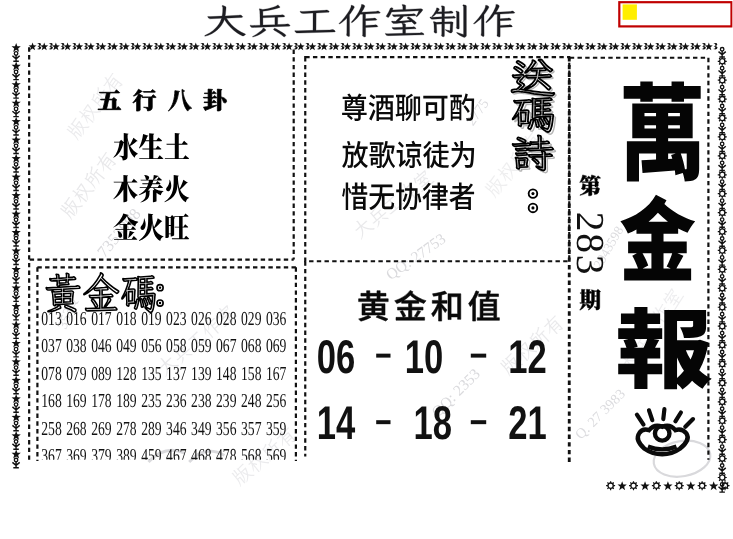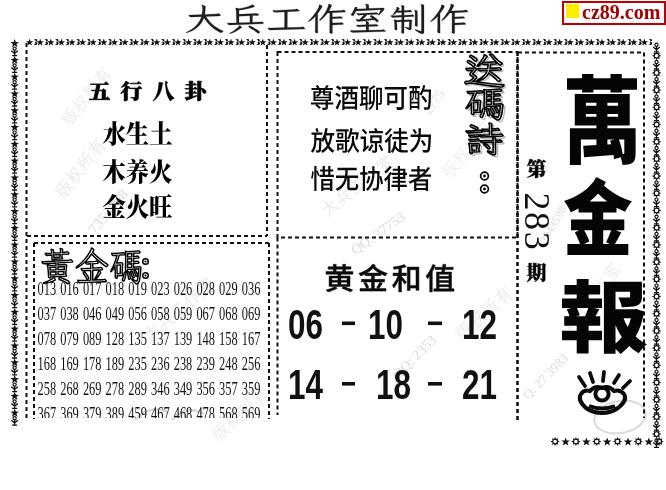--- a/index.html
+++ b/index.html
@@ -445,13 +445,12 @@
 <rect x="428" y="321.5" width="14" height="3.6"></rect>
 <rect x="342" y="382" width="13" height="3.6"></rect>
 <rect x="428" y="382" width="14" height="3.6"></rect>
 </g>
 </svg>
 
 <div class="abs" style="left:562px;top:1px;width:100px;height:20px;border:2px solid #c00000;background:#fff"></div>
 
 <div class="abs" style="left:566px;top:4px;width:13px;height:14px;background:#ffee00"></div>
 
-<div class="abs" style="left:582px;top:1px;width:82px;height:20px;font-family:'Liberation Serif',serif;font-weight:bold;font-size:20px;color:#a00000">cz89.com</div>
 </div>
 </body></html>

